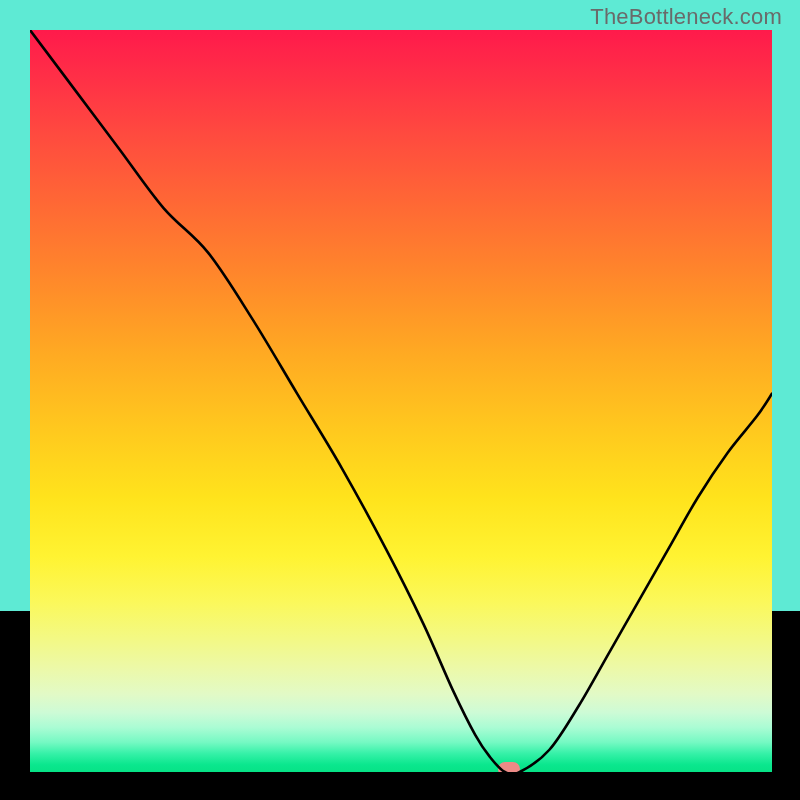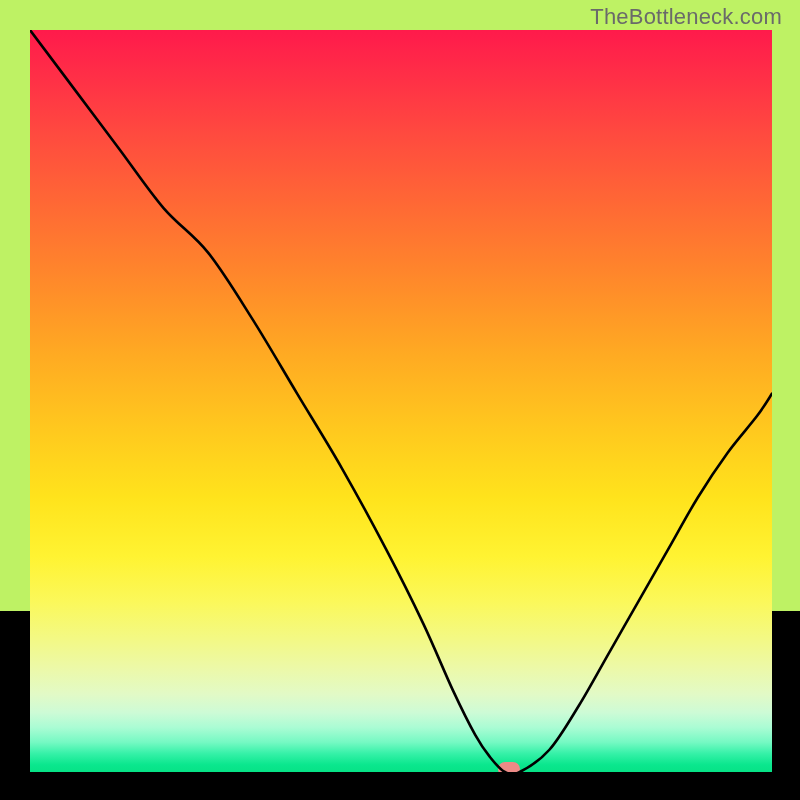--- a/index.html
+++ b/index.html
@@ -8,21 +8,21 @@
     width: 800px;
     height: 800px;
     background: #000;
     overflow: hidden;
     font-family: Arial, Helvetica, sans-serif;
   }
   .frame {
     position: relative;
     width: 800px;
     height: 611px;
-    background: #bef264;
+    background: #5eead4;
   }
   .watermark {
     position: absolute;
     top: 4px;
     right: 18px;
     color: #6a6a6a;
     font-size: 22px;
     font-weight: 500;
     letter-spacing: 0.2px;
     z-index: 10;

